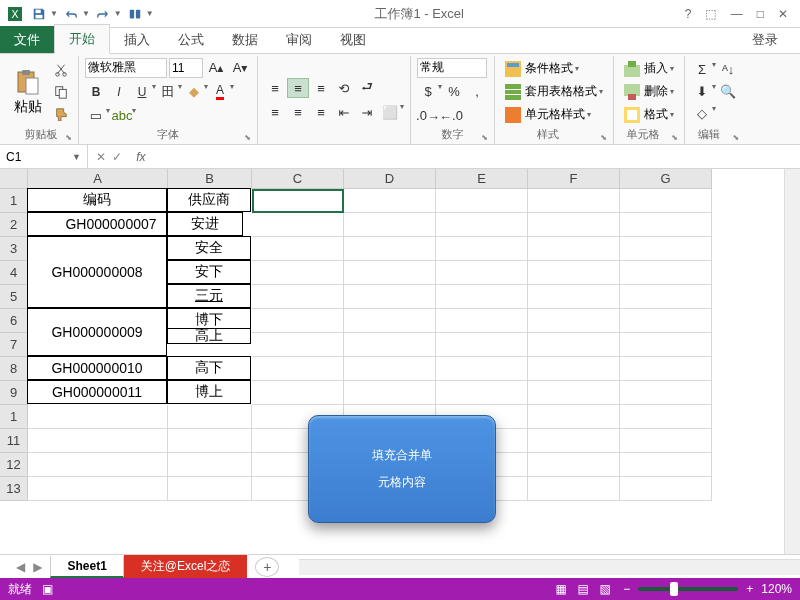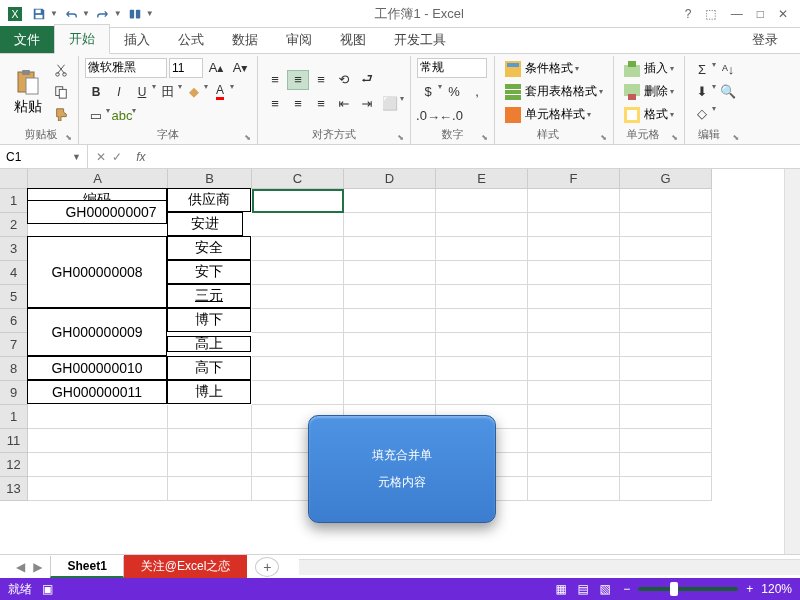--- a/index.html
+++ b/index.html
@@ -57,21 +57,21 @@
 .selected{border:2px solid #217346!important;z-index:5}
 .overlay-box{position:absolute;left:308px;top:246px;width:188px;height:108px;background:linear-gradient(#4e94e3,#3c7dd0);border-radius:10px;box-shadow:0 6px 14px rgba(0,0,0,0.4),inset 0 2px 2px rgba(255,255,255,0.3);display:flex;flex-direction:column;align-items:center;justify-content:center;color:#fff;font-size:20px;gap:10px;border:1px solid #2a5f9e}
 .scrollbar-v{position:absolute;right:0;top:0;width:16px;height:100%;background:#f0f0f0;border-left:1px solid #ddd}
 .scrollbar-h{height:16px;background:#f0f0f0;border-top:1px solid #ddd;display:flex;align-items:center}
 .sheet-tabs{height:24px;display:flex;align-items:center;background:#fff;border-top:1px solid #d4d4d4;padding-left:8px;gap:0}
 .stab-nav{display:flex;gap:8px;color:#888;padding:0 8px}
 .stab{padding:3px 16px;border:1px solid #ccc;border-top:none;background:#fff;font-size:12px;cursor:pointer}
 .stab-active{border-bottom:2px solid #217346;font-weight:bold}
 .stab-red{background:#d93025;color:#fff;border-color:#d93025}
 .stab-add{width:24px;height:20px;display:flex;align-items:center;justify-content:center;color:#666;cursor:pointer;margin-left:8px;border:1px solid #ccc;border-radius:50%;font-size:14px}
-.statusbar{height:22px;background:#6d28d9;color:#fff;display:flex;align-items:center;padding:0 8px;font-size:12px;gap:10px}
+.statusbar{height:22px;background:#a21caf;color:#fff;display:flex;align-items:center;padding:0 8px;font-size:12px;gap:10px}
 .status-right{margin-left:auto;display:flex;align-items:center;gap:8px}
 .zoom-slider{width:100px;height:4px;background:#1a5c38;position:relative;border-radius:2px}
 .zoom-thumb{position:absolute;width:8px;height:14px;background:#fff;top:-5px;left:32px;border-radius:2px}
 .view-btns{display:flex;gap:2px}
 .view-btn{width:20px;height:16px;display:flex;align-items:center;justify-content:center;cursor:pointer}
 </style>
 </head>
 <body>
 
 <div class="titlebar">
@@ -121,21 +121,20 @@
 </div>
 
 <div class="ribbon-tabs">
   <div class="tab tab-file">文件</div>
   <div class="tab tab-active">开始</div>
   <div class="tab">插入</div>
   <div class="tab">公式</div>
   <div class="tab">数据</div>
   <div class="tab">审阅</div>
   <div class="tab">视图</div>
-  <div class="tab">开发工具</div>
   <div class="tab tab-login">登录</div>
 </div>
 
 <div class="ribbon">
   <div class="rgroup">
     <div class="rgroup-body">
       <div class="big-btn">
         <svg viewBox="0 0 28 28">
             <rect x="4" y="4" width="16" height="20" fill="#d9a55b" stroke="#8c6b3e"></rect>
             <rect x="8" y="2" width="8" height="5" rx="1" fill="#888"></rect>
@@ -221,21 +220,20 @@
         <div class="tbtn">≡</div>
         <div class="tbtn">≡</div>
         <div class="tbtn">≡</div>
         <div class="tbtn">⇤</div>
         <div class="tbtn">⇥</div>
         <div class="tbtn">⬜</div>
         <span class="dd">▾</span>
       </div>
     </div>
       </div>
-    <div class="rgroup-label">对齐方式</div>
   </div>
 
   <div class="rgroup">
     <div class="rgroup-body">
         <div class="small-col" style="gap:4px">
       <input class="font-select" style="width: 70px;" value="常规">
       <div class="btn-row">
         <div class="tbtn">$</div>
         <span class="dd">▾</span>
         <div class="tbtn">%</div>
@@ -378,21 +376,21 @@
         <div class="rh">13</div>
       </div>
     <div class="cells" id="cells">
         <div class="cell b" style="left: 0px; top: 0px; width: 140px; height: 24px;">编码</div>
         <div class="cell b" style="left: 140px; top: 0px; width: 84px; height: 24px;">供应商</div>
         <div class="cell selected" style="left: 224px; top: 0px; width: 92px; height: 24px;"></div>
         <div class="cell" style="left: 316px; top: 0px; width: 92px; height: 24px;"></div>
         <div class="cell" style="left: 408px; top: 0px; width: 92px; height: 24px;"></div>
         <div class="cell" style="left: 500px; top: 0px; width: 92px; height: 24px;"></div>
         <div class="cell" style="left: 592px; top: 0px; width: 92px; height: 24px;"></div>
-        <div class="cell b" style="left: 0px; top: 12px; width: 140px; height: 24px; padding-left: 32px;">GH000000007</div>
+        <div class="cell b" style="left: 0px; top: 24px; width: 140px; height: 24px; padding-left: 32px;">GH000000007</div>
         <div class="cell b" style="left: 140px; top: 24px; width: 76px; height: 24px;">安进</div>
         <div class="cell" style="left: 224px; top: 24px; width: 92px; height: 24px;"></div>
         <div class="cell" style="left: 316px; top: 24px; width: 92px; height: 24px;"></div>
         <div class="cell" style="left: 408px; top: 24px; width: 92px; height: 24px;"></div>
         <div class="cell" style="left: 500px; top: 24px; width: 92px; height: 24px;"></div>
         <div class="cell" style="left: 592px; top: 24px; width: 92px; height: 24px;"></div>
         <div class="cell b" style="left: 0px; top: 48px; width: 140px; height: 72px;">GH000000008</div>
         <div class="cell b" style="left: 140px; top: 48px; width: 84px; height: 24px;">安全</div>
         <div class="cell" style="left: 224px; top: 48px; width: 92px; height: 24px;"></div>
         <div class="cell" style="left: 316px; top: 48px; width: 92px; height: 24px;"></div>
@@ -411,21 +409,21 @@
         <div class="cell" style="left: 408px; top: 96px; width: 92px; height: 24px;"></div>
         <div class="cell" style="left: 500px; top: 96px; width: 92px; height: 24px;"></div>
         <div class="cell" style="left: 592px; top: 96px; width: 92px; height: 24px;"></div>
         <div class="cell b" style="left: 0px; top: 120px; width: 140px; height: 48px;">GH000000009</div>
         <div class="cell b" style="left: 140px; top: 120px; width: 84px; height: 24px;">博下</div>
         <div class="cell" style="left: 224px; top: 120px; width: 92px; height: 24px;"></div>
         <div class="cell" style="left: 316px; top: 120px; width: 92px; height: 24px;"></div>
         <div class="cell" style="left: 408px; top: 120px; width: 92px; height: 24px;"></div>
         <div class="cell" style="left: 500px; top: 120px; width: 92px; height: 24px;"></div>
         <div class="cell" style="left: 592px; top: 120px; width: 92px; height: 24px;"></div>
-        <div class="cell b" style="left: 140px; top: 148px; width: 84px; height: 16px;">高上</div>
+        <div class="cell b" style="left: 140px; top: 140px; width: 84px; height: 16px;">高上</div>
         <div class="cell" style="left: 224px; top: 144px; width: 92px; height: 24px;"></div>
         <div class="cell" style="left: 316px; top: 144px; width: 92px; height: 24px;"></div>
         <div class="cell" style="left: 408px; top: 144px; width: 92px; height: 24px;"></div>
         <div class="cell" style="left: 500px; top: 144px; width: 92px; height: 24px;"></div>
         <div class="cell" style="left: 592px; top: 144px; width: 92px; height: 24px;"></div>
         <div class="cell b" style="left: 0px; top: 168px; width: 140px; height: 24px;">GH000000010</div>
         <div class="cell b" style="left: 140px; top: 168px; width: 84px; height: 24px;">高下</div>
         <div class="cell" style="left: 224px; top: 168px; width: 92px; height: 24px;"></div>
         <div class="cell" style="left: 316px; top: 168px; width: 92px; height: 24px;"></div>
         <div class="cell" style="left: 408px; top: 168px; width: 92px; height: 24px;"></div>

